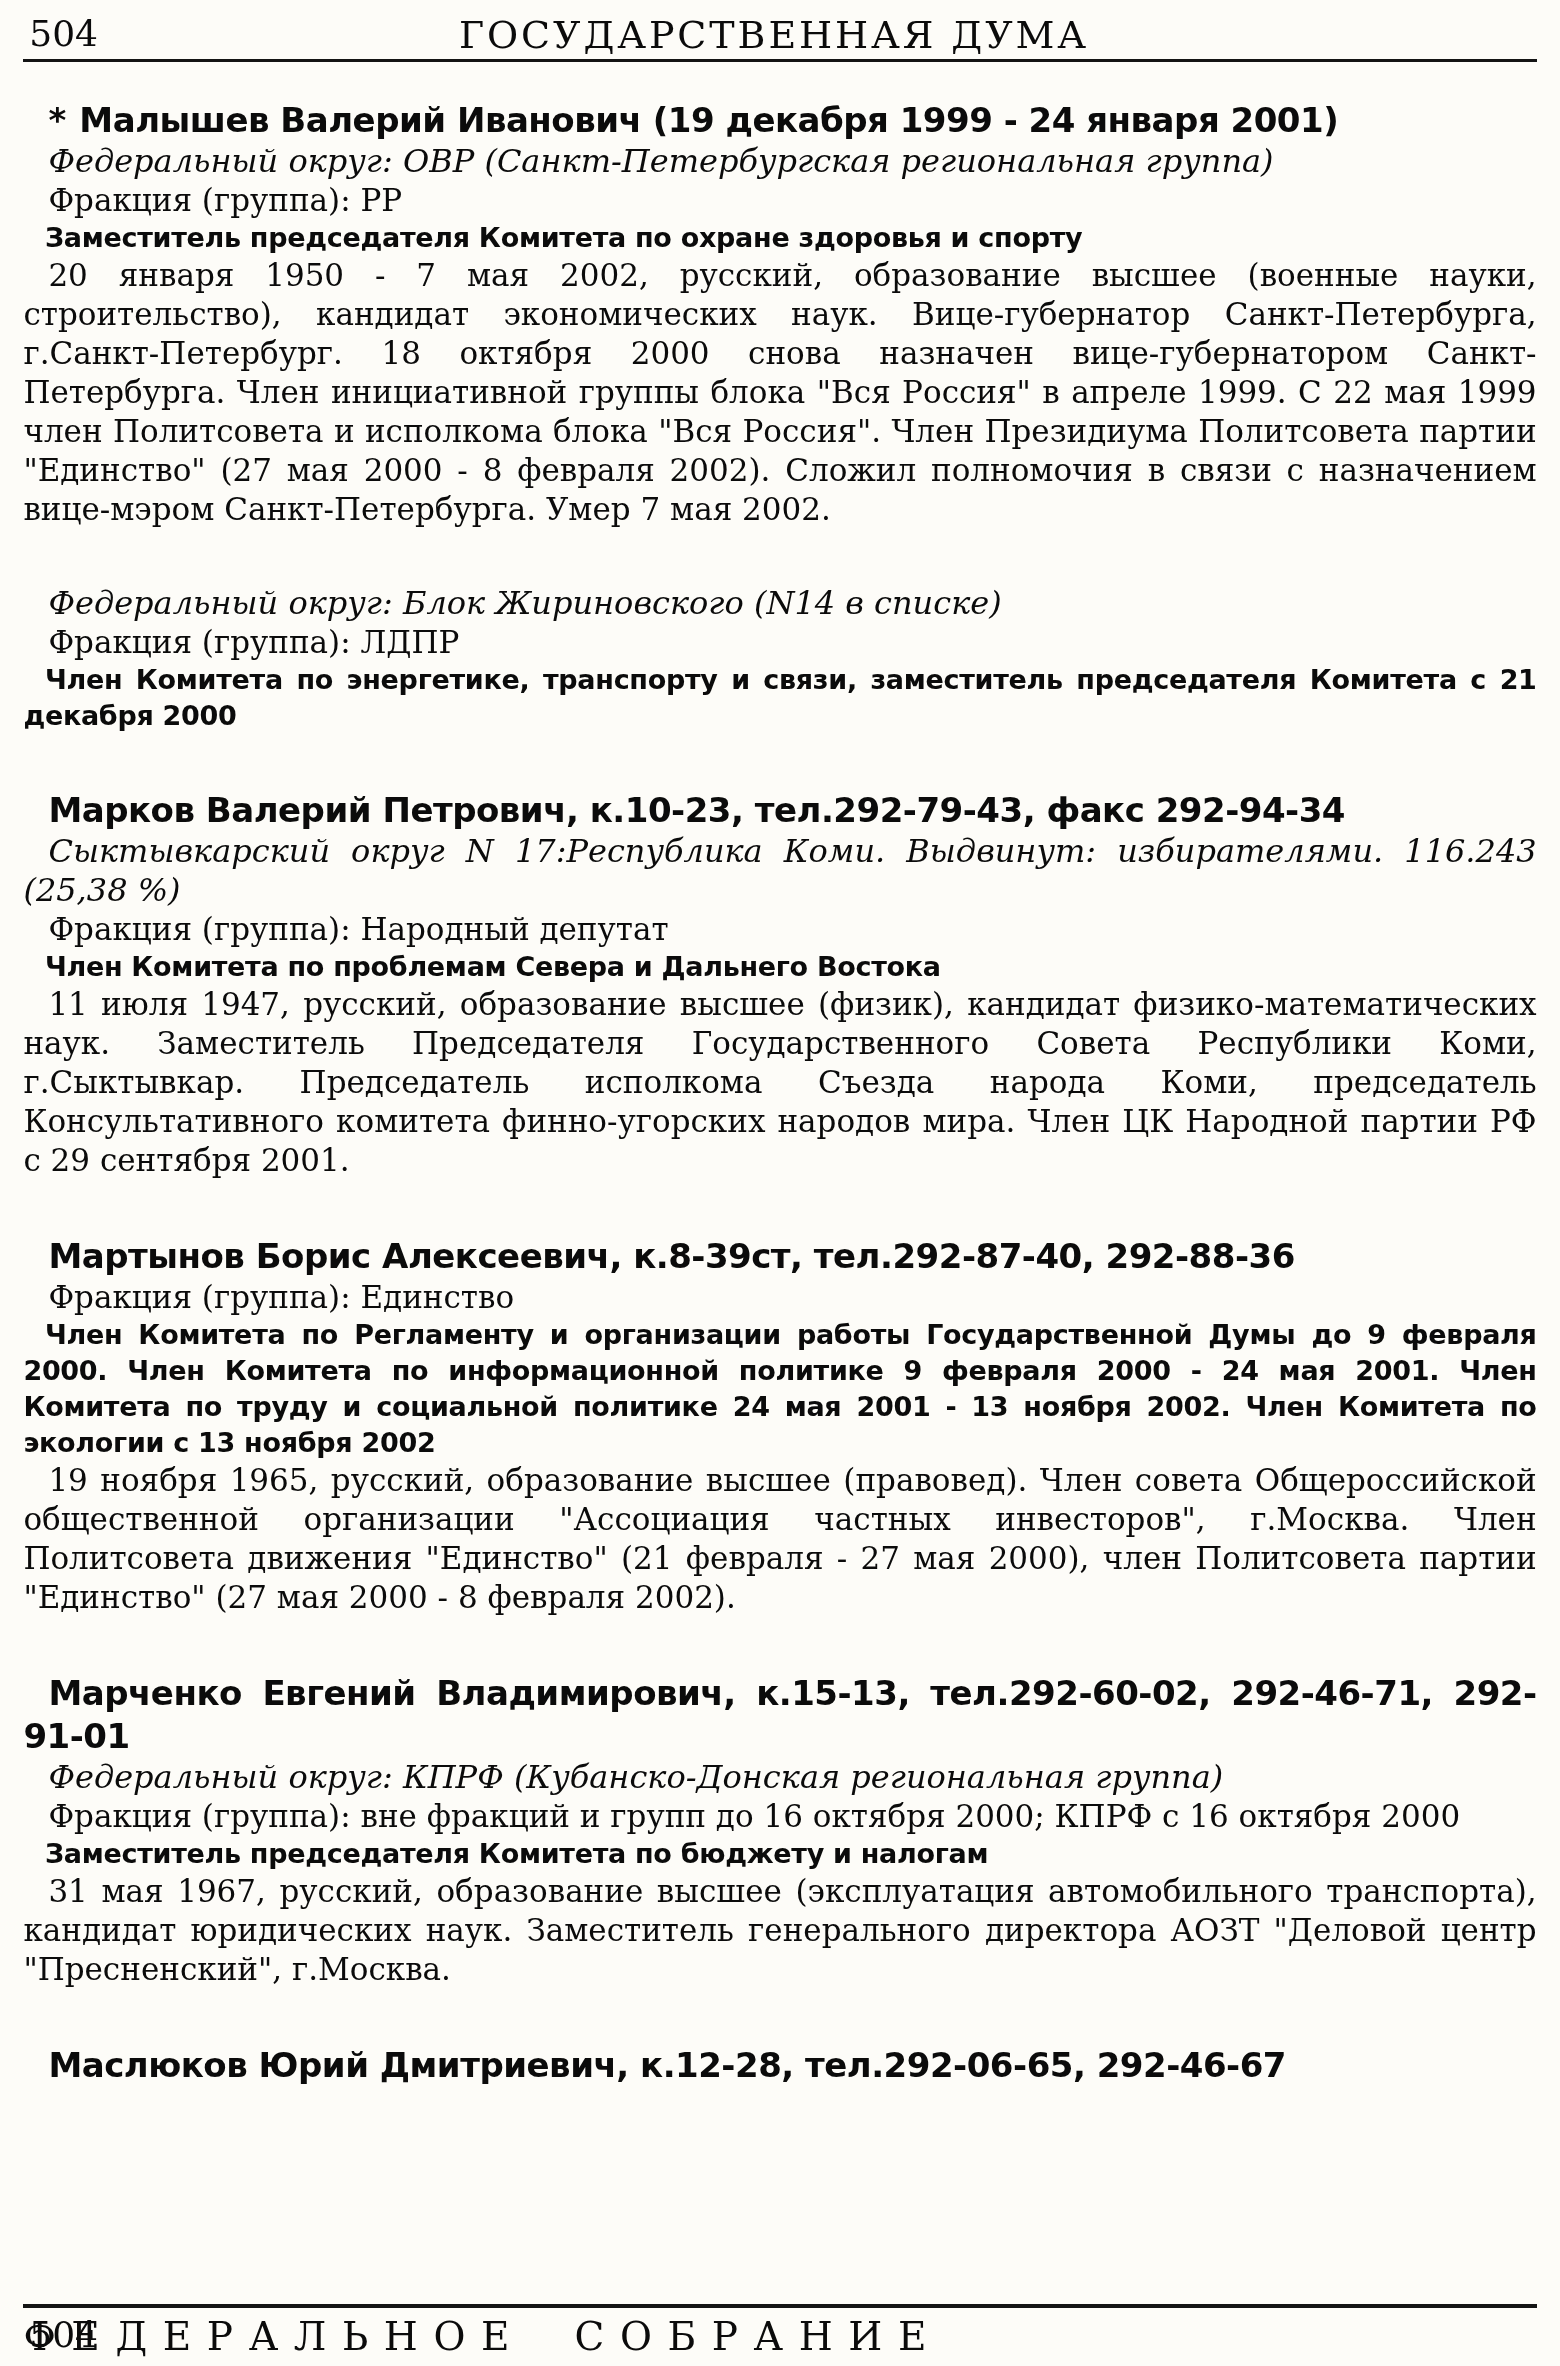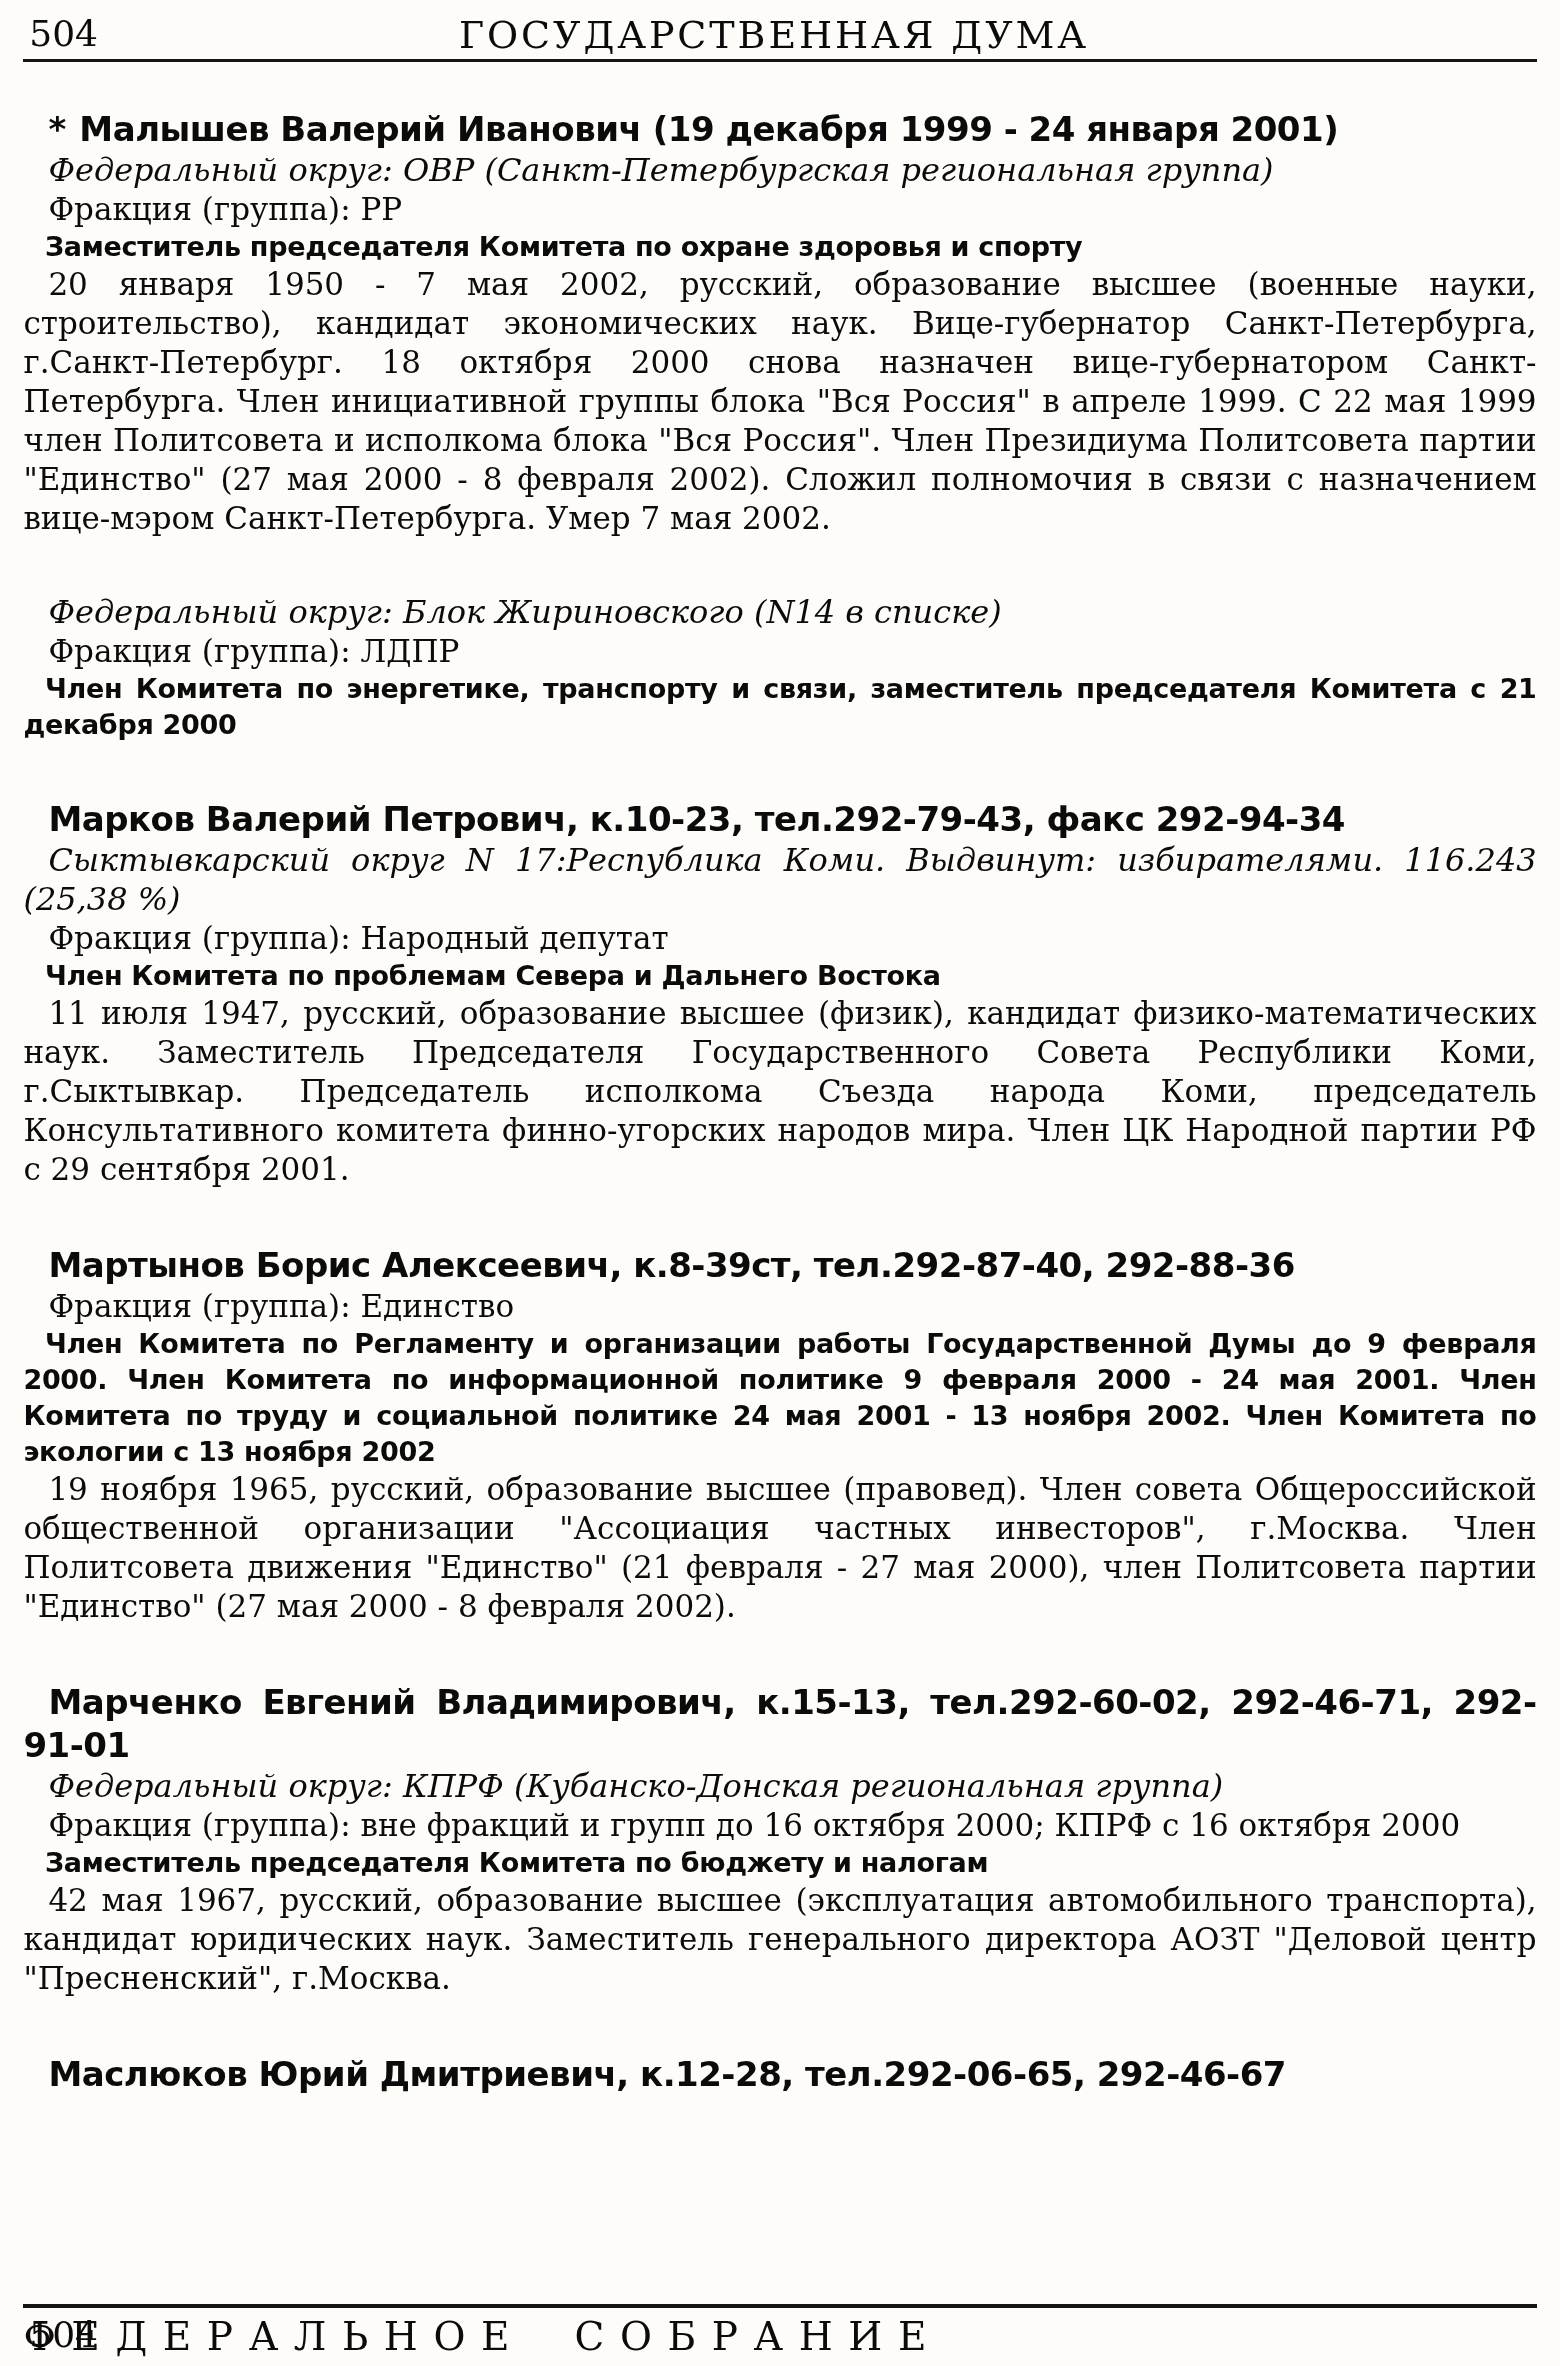--- a/index.html
+++ b/index.html
@@ -34,21 +34,21 @@
   }
   .header-title {
     position: absolute;
     left: 0; right: 12px;
     text-align: center;
     font: 400 38px/1 "DejaVu Serif", serif;
     letter-spacing: 2.9px;
   }
 
   
-  .content { flex: 1 1 auto; padding-top: 37px; margin-top: 9px; }
+  .content { flex: 1 1 auto; padding-top: 37px; }
 
   .entry { margin-top: 55px; }
   .entry:first-of-type { margin-top: 0; }
 
   .entry-heading {
     margin: 0;
     font: 700 34px/43px "DejaVu Sans", sans-serif;
     letter-spacing: -0.5px;
     text-align: justify;
     text-indent: 25px;
@@ -142,21 +142,21 @@
       <p class="fraction">Фракция (группа): Единство</p>
       <p class="committee">Член Комитета по Регламенту и организации работы Государственной Думы до 9 февраля 2000. Член Комитета по информационной политике 9 февраля 2000 - 24 мая 2001. Член Комитета по труду и социальной политике 24 мая 2001 - 13 ноября 2002. Член Комитета по экологии с 13 ноября 2002</p>
       <p class="bio">19 ноября 1965, русский, образование высшее (правовед). Член совета Общероссийской общественной организации "Ассоциация частных инвесторов", г.Москва. Член Политсовета движения "Единство" (21 февраля - 27 мая 2000), член Политсовета партии "Единство" (27 мая 2000 - 8 февраля 2002).</p>
     </article>
 
     <article class="entry">
       <h2 class="entry-heading"><span class="marker"></span><span>Марченко Евгений Владимирович, к.15-13, тел.292-60-02, 292-46-71, 292-91-01</span></h2>
       <p class="district">Федеральный округ: КПРФ (Кубанско-Донская региональная группа)</p>
       <p class="fraction">Фракция (группа): вне фракций и групп до 16 октября 2000; КПРФ с 16 октября 2000</p>
       <p class="committee">Заместитель председателя Комитета по бюджету и налогам</p>
-      <p class="bio">42 мая 1967, русский, образование высшее (эксплуатация автомобильного транспорта), кандидат юридических наук. Заместитель генерального директора АОЗТ "Деловой центр "Пресненский", г.Москва.</p>
+      <p class="bio">31 мая 1967, русский, образование высшее (эксплуатация автомобильного транспорта), кандидат юридических наук. Заместитель генерального директора АОЗТ "Деловой центр "Пресненский", г.Москва.</p>
     </article>
 
     <article class="entry">
       <h2 class="entry-heading"><span class="marker"></span><span>Маслюков Юрий Дмитриевич, к.12-28, тел.292-06-65, 292-46-67</span></h2>
     </article>
 
   </main>
 
   <footer class="page-footer">
     <span class="footer-title">ФЕДЕРАЛЬНОЕ СОБРАНИЕ</span>

